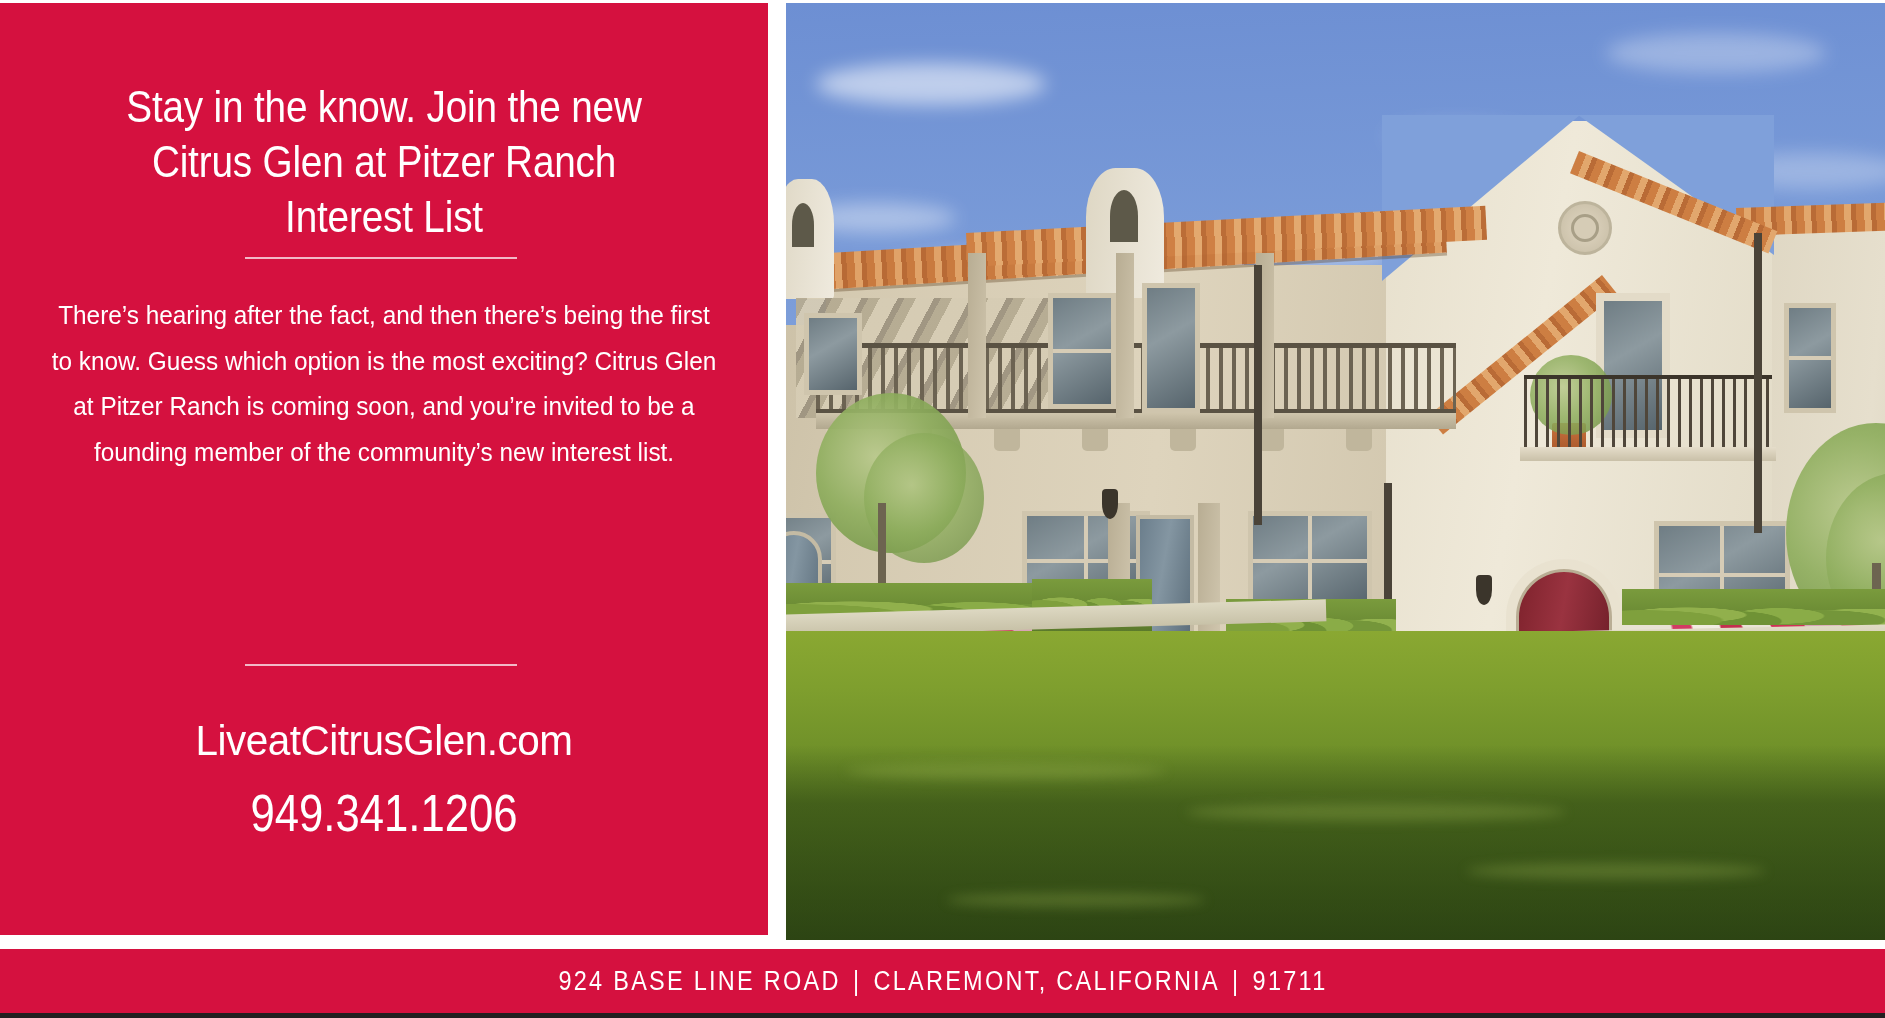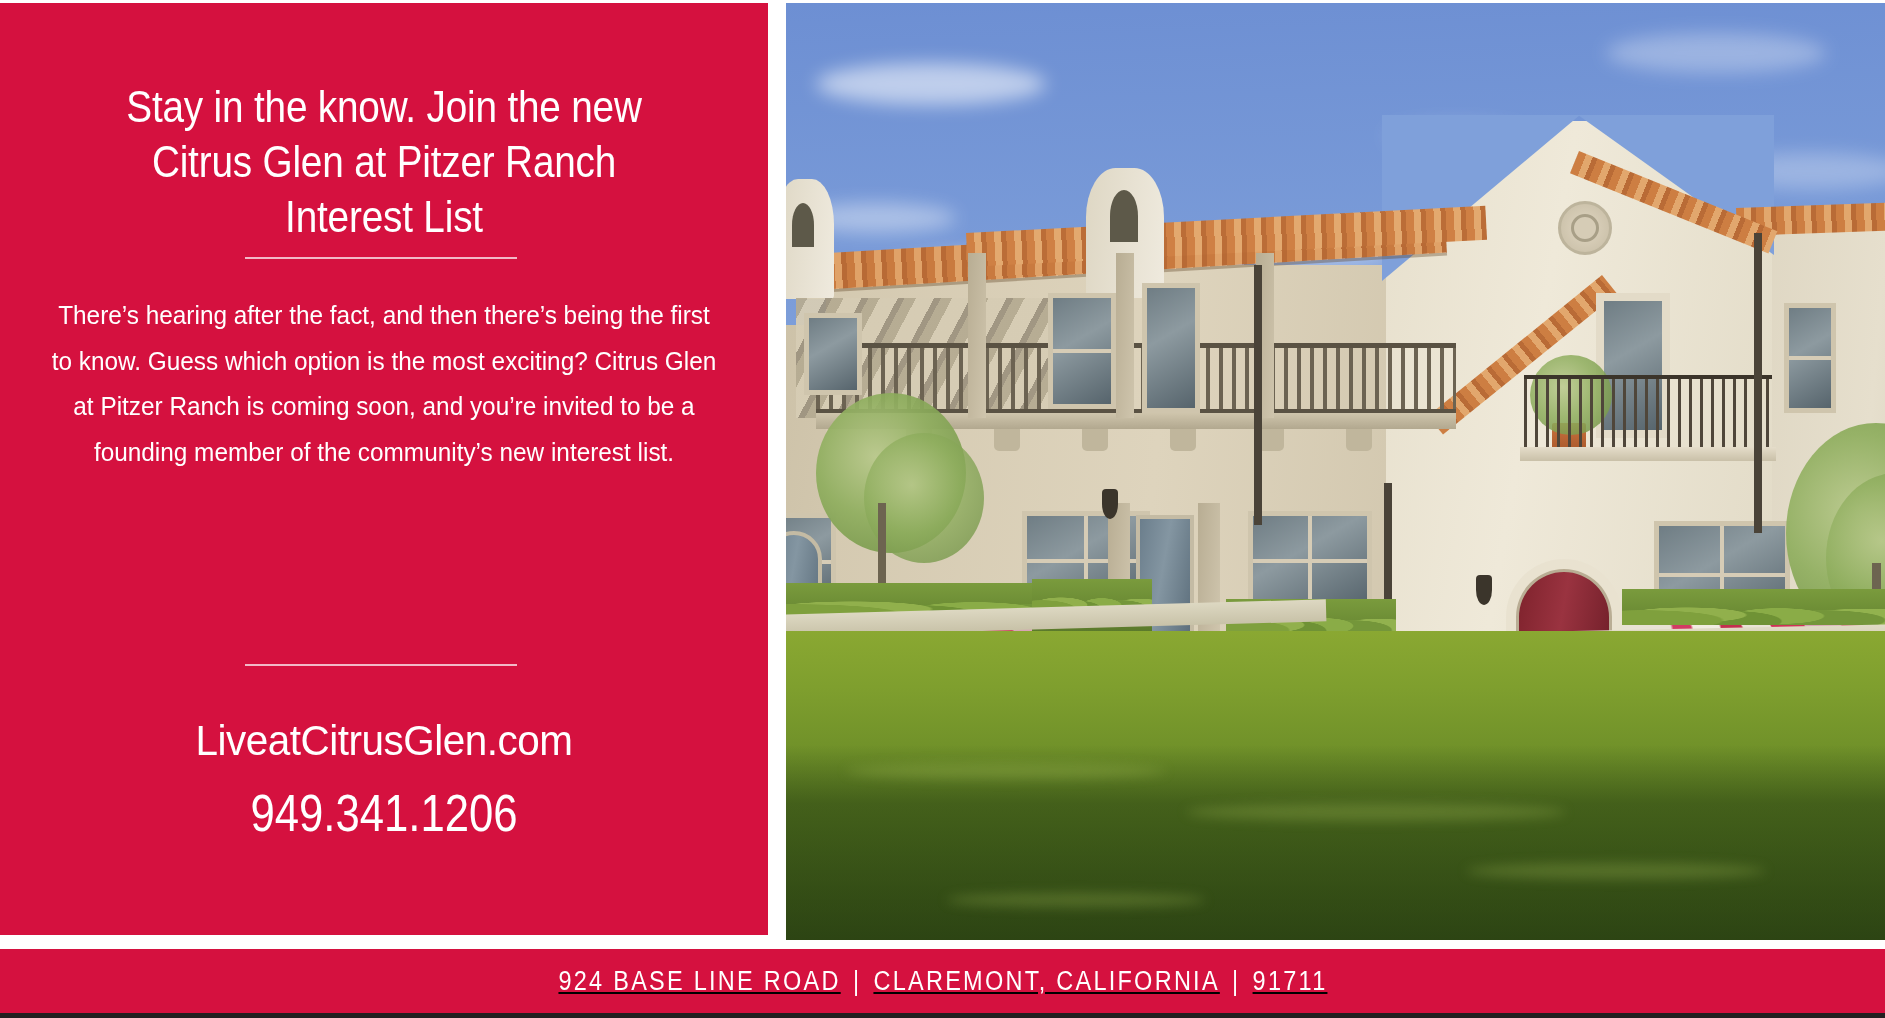--- a/index.html
+++ b/index.html
@@ -412,21 +412,20 @@
   .footer {
     position: absolute;
     left: 0;
     top: 949px;
     width: 1885px;
     height: 64px;
     background: #d5113f;
     display: flex;
     align-items: center;
     justify-content: center;
-    text-decoration: underline;
   }
   .footer-text {
     color: #ffffff;
     font-family: "Liberation Sans Narrow", "Liberation Sans", sans-serif;
     font-size: 27px;
     letter-spacing: 2.6px;
     font-weight: 400;
     white-space: pre;
     transform: scaleX(0.87);
   }

